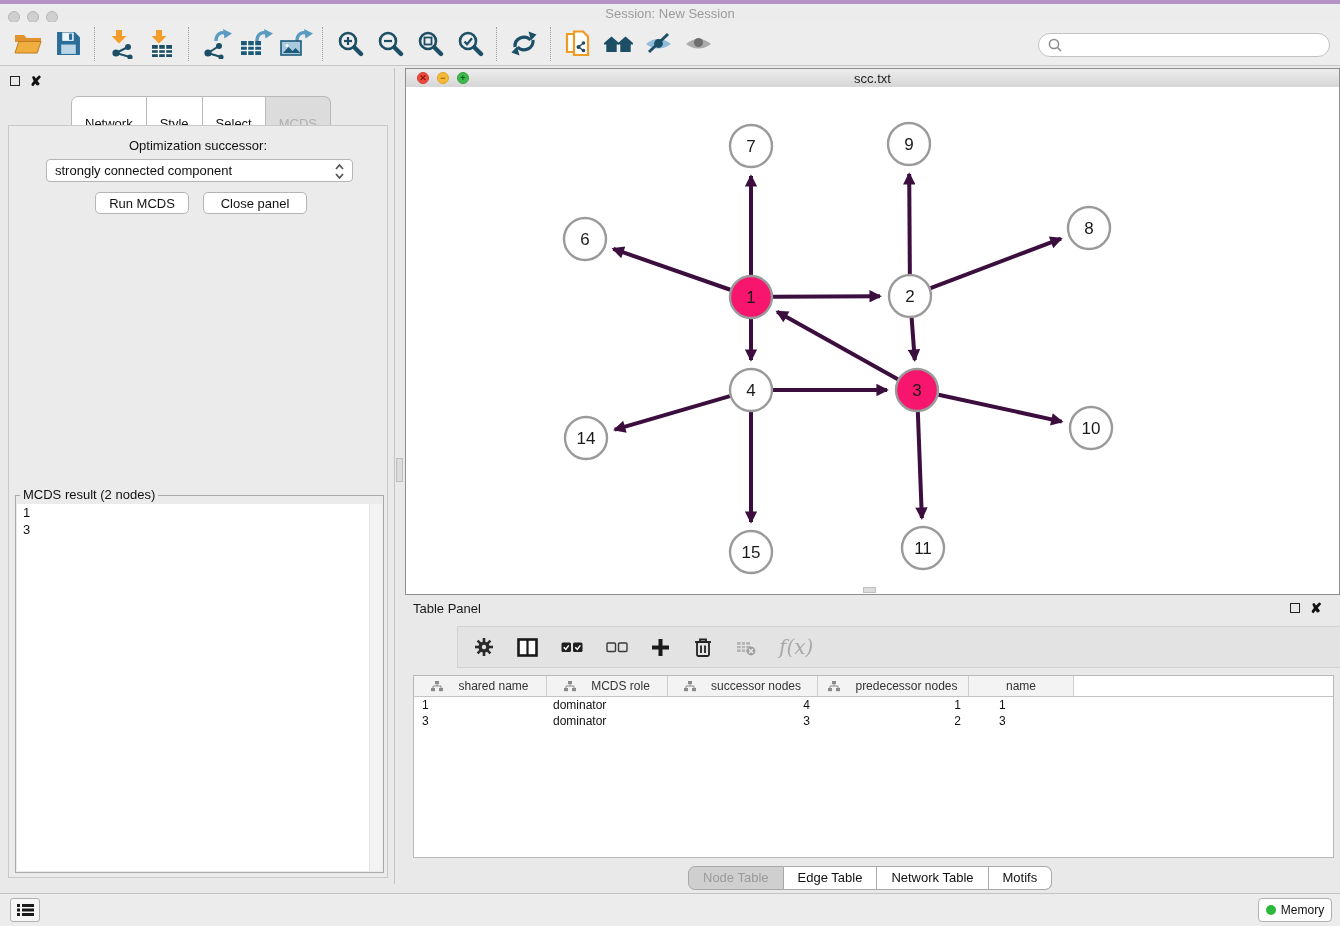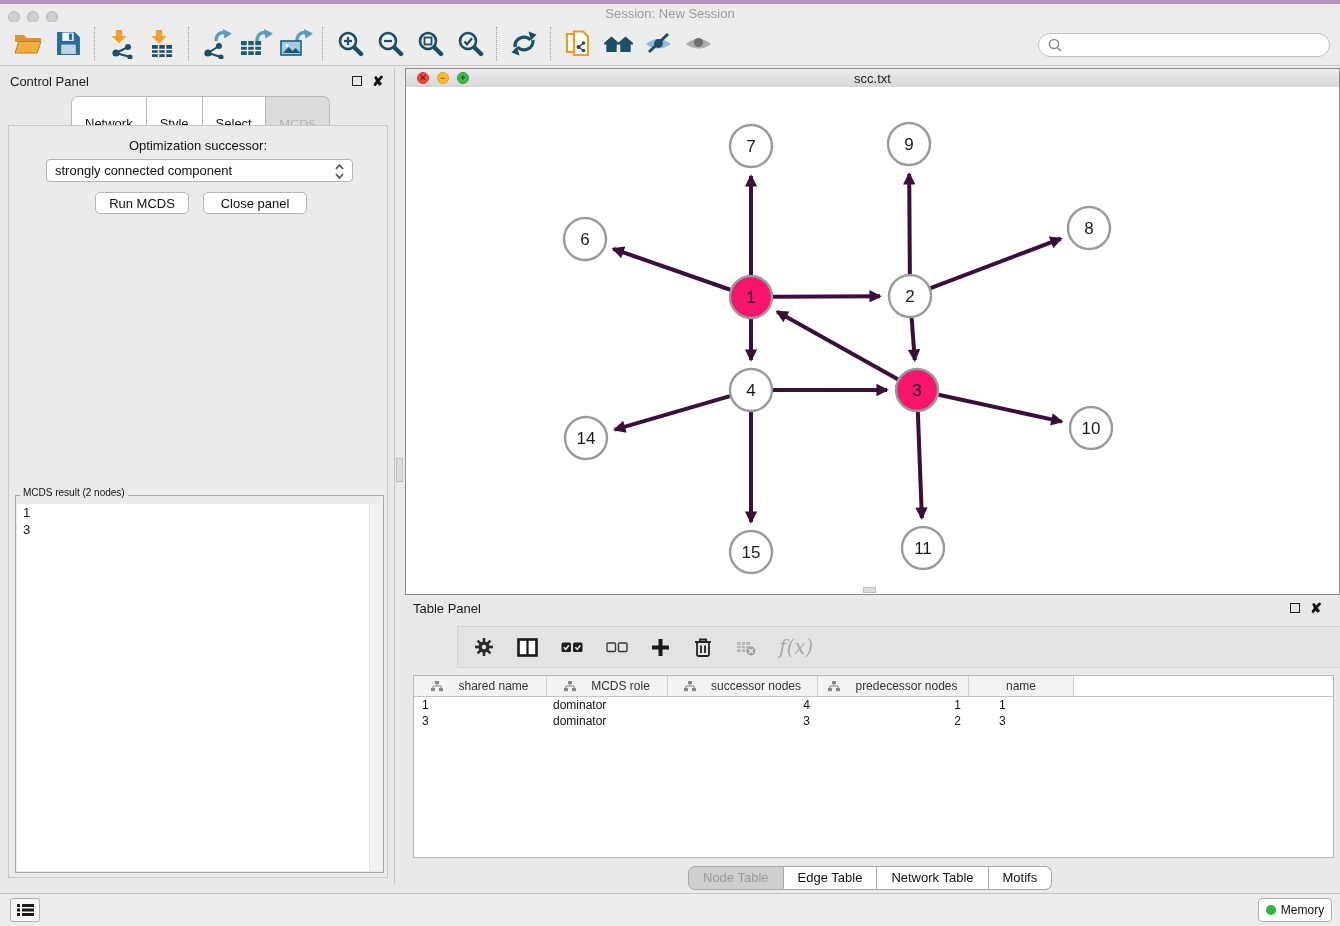--- a/index.html
+++ b/index.html
@@ -23,31 +23,31 @@
   .panel-head{height:26px;display:flex;align-items:center;padding:0 10px;}
   .panel-title{font-size:13px;color:#1a1a1a;flex:1;}
   .win-btns{display:flex;gap:10px;align-items:center;}
   .float-box{width:10px;height:10px;border:1.5px solid #222;box-sizing:border-box;}
   .close-x{font-size:14px;font-weight:bold;color:#111;line-height:10px;}
   .seg-tabs{position:absolute;left:71px;top:28px;display:flex;}
   .seg-tab{height:22px;line-height:22px;text-align:center;font-size:13px;background:#fff;
     border:1px solid #b9b9b9;border-left:none;color:#111;padding:16px 13px;}
   .seg-tab:first-child{border-left:1px solid #b9b9b9;border-radius:7px 0 0 7px;}
   .seg-tab:last-child{border-radius:0 7px 7px 0;}
-  .seg-tab.sel{background:#dcdcdc;color:#b0b0b0;font-family:Liberation Serif, serif;}
+  .seg-tab.sel{background:#dcdcdc;color:#b0b0b0;}
   .cpanel-content{position:absolute;left:8px;top:57px;width:380px;height:753px;background:#ebebeb;
     border:1px solid #c9c9c9;box-sizing:border-box;}
   .opt-label{margin-top:12px;text-align:center;font-size:13px;color:#111;}
   .combo{position:absolute;left:37px;top:33px;width:307px;height:23px;background:#fff;border:1px solid #b5b5b5;
     border-radius:4px;display:flex;align-items:center;font-size:13px;color:#111;padding-left:8px;box-sizing:border-box;}
   .combo-stepper{position:absolute;right:6px;top:2px;}
   .btn{position:absolute;height:22px;background:#fff;border:1px solid #b5b5b5;border-radius:5px;
     font-size:13px;color:#111;display:flex;align-items:center;justify-content:center;box-sizing:border-box;}
   .fieldset{position:absolute;left:6px;top:369px;width:369px;height:378px;border:1px solid #aaa;box-sizing:border-box;}
-  .legend{position:absolute;left:4px;top:-9px;background:#ebebeb;padding:0 3px;font-size:10px;color:#111;}
+  .legend{position:absolute;left:4px;top:-9px;background:#ebebeb;padding:0 3px;font-size:13px;color:#111;}
   .result-area{position:absolute;left:1px;top:8px;width:365px;height:367px;background:#fff;overflow:hidden;}
   .result-line{font-size:13px;color:#111;padding-left:6px;line-height:17px;}
   .result-scroll{position:absolute;right:0;top:0;width:12px;height:100%;background:#f3f3f3;border-left:1px solid #e2e2e2;}
   .divider-grabber{position:absolute;left:396px;top:458px;width:7px;height:24px;background:#dcdcdc;border:1px solid #bdbdbd;box-sizing:border-box;}
   
   .netwin{position:absolute;left:405px;top:68px;width:935px;height:527px;background:#fff;border:1px solid #8e8e8e;box-sizing:border-box;}
   .netwin-titlebar{height:18px;background:linear-gradient(#ededed,#d6d6d6);border-bottom:1px solid #aaa;
     display:flex;align-items:center;justify-content:center;font-size:13px;color:#222;position:relative;}
   .tl{position:absolute;left:11px;top:3px;display:flex;gap:8px;}
   .tl span{width:12px;height:12px;border-radius:50%;display:flex;align-items:center;justify-content:center;
@@ -292,21 +292,20 @@
     <span>
         <svg width="16" height="16" viewBox="0 0 16 16">
           <circle cx="7" cy="7" r="4.6" fill="none" stroke="#8a8a8a" stroke-width="1.5"></circle>
           <line x1="10.5" y1="10.5" x2="14" y2="14" stroke="#8a8a8a" stroke-width="1.6"></line>
         </svg>
       </span>
   </div>
 
   <div class="cpanel">
     <div class="panel-head">
-      <span class="panel-title">Control Panel</span>
       <span class="win-btns">
         <span class="float-box"></span>
         <span class="close-x">✘</span>
       </span>
     </div>
     <div class="seg-tabs">
       <span class="seg-tab">Network</span>
       <span class="seg-tab">Style</span>
       <span class="seg-tab">Select</span>
       <span class="seg-tab sel">MCDS</span>

